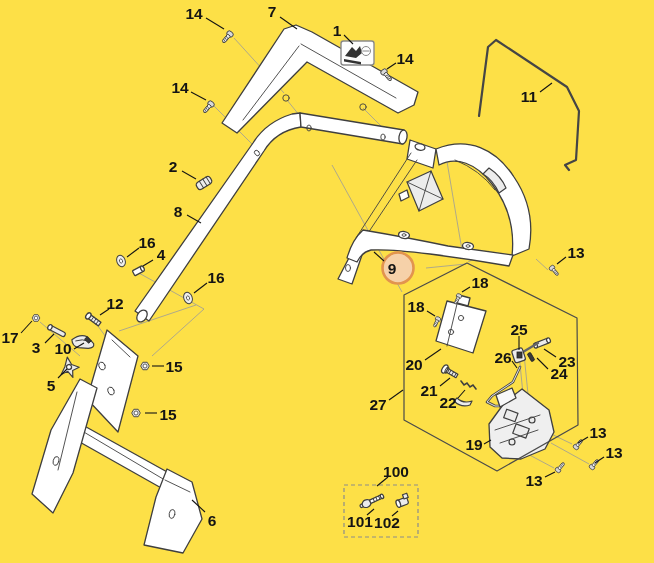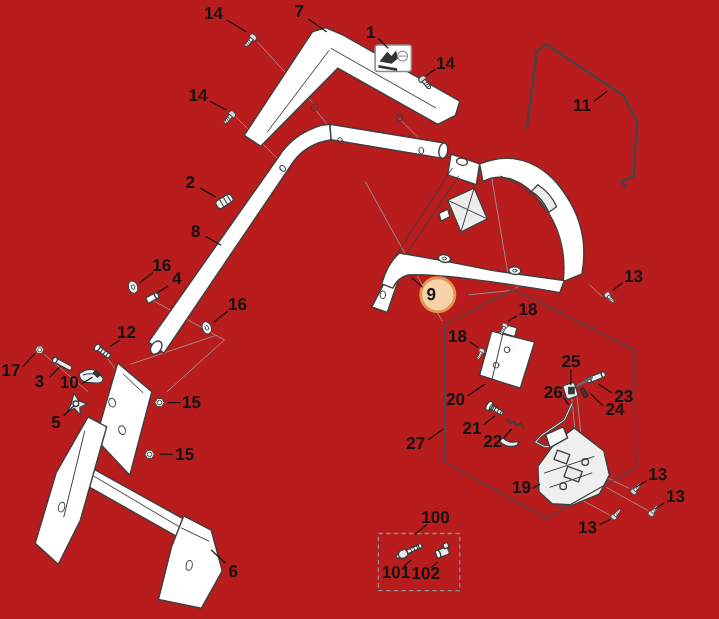--- a/index.html
+++ b/index.html
@@ -1,16 +1,16 @@
 <!DOCTYPE html>
 <html><head>
 <meta charset="utf-8">
 <style>
   html,body{margin:0;padding:0;background:#ffffff;}
-  #stage{position:relative;width:654px;height:563px;background:#b91c1c;overflow:hidden;
+  #stage{position:relative;width:654px;height:563px;background:#fde047;overflow:hidden;
          font-family:"Liberation Sans",sans-serif;}
   svg{display:block;}
   .part{fill:#ffffff;stroke:#3f3f3f;stroke-width:1.3;stroke-linejoin:round;stroke-linecap:round;}
   .part-shaded{fill:#ececec;stroke:#3f3f3f;stroke-width:1.2;stroke-linejoin:round;}
   .part-dark{fill:#3a3a3a;stroke:#222222;stroke-width:0.8;}
   .thin{fill:none;stroke:#3f3f3f;stroke-width:0.9;stroke-linecap:round;}
   .wire{fill:none;stroke:#454545;stroke-width:2.2;stroke-linejoin:round;stroke-linecap:round;}
   .asm{stroke:#9a9a9a;stroke-width:0.8;}
   .detailbox{fill:none;stroke:#4a4a4a;stroke-width:1.2;stroke-linejoin:round;}
   .accbox{fill:none;stroke:#8c8c8c;stroke-width:1.2;stroke-dasharray:4 3;}

